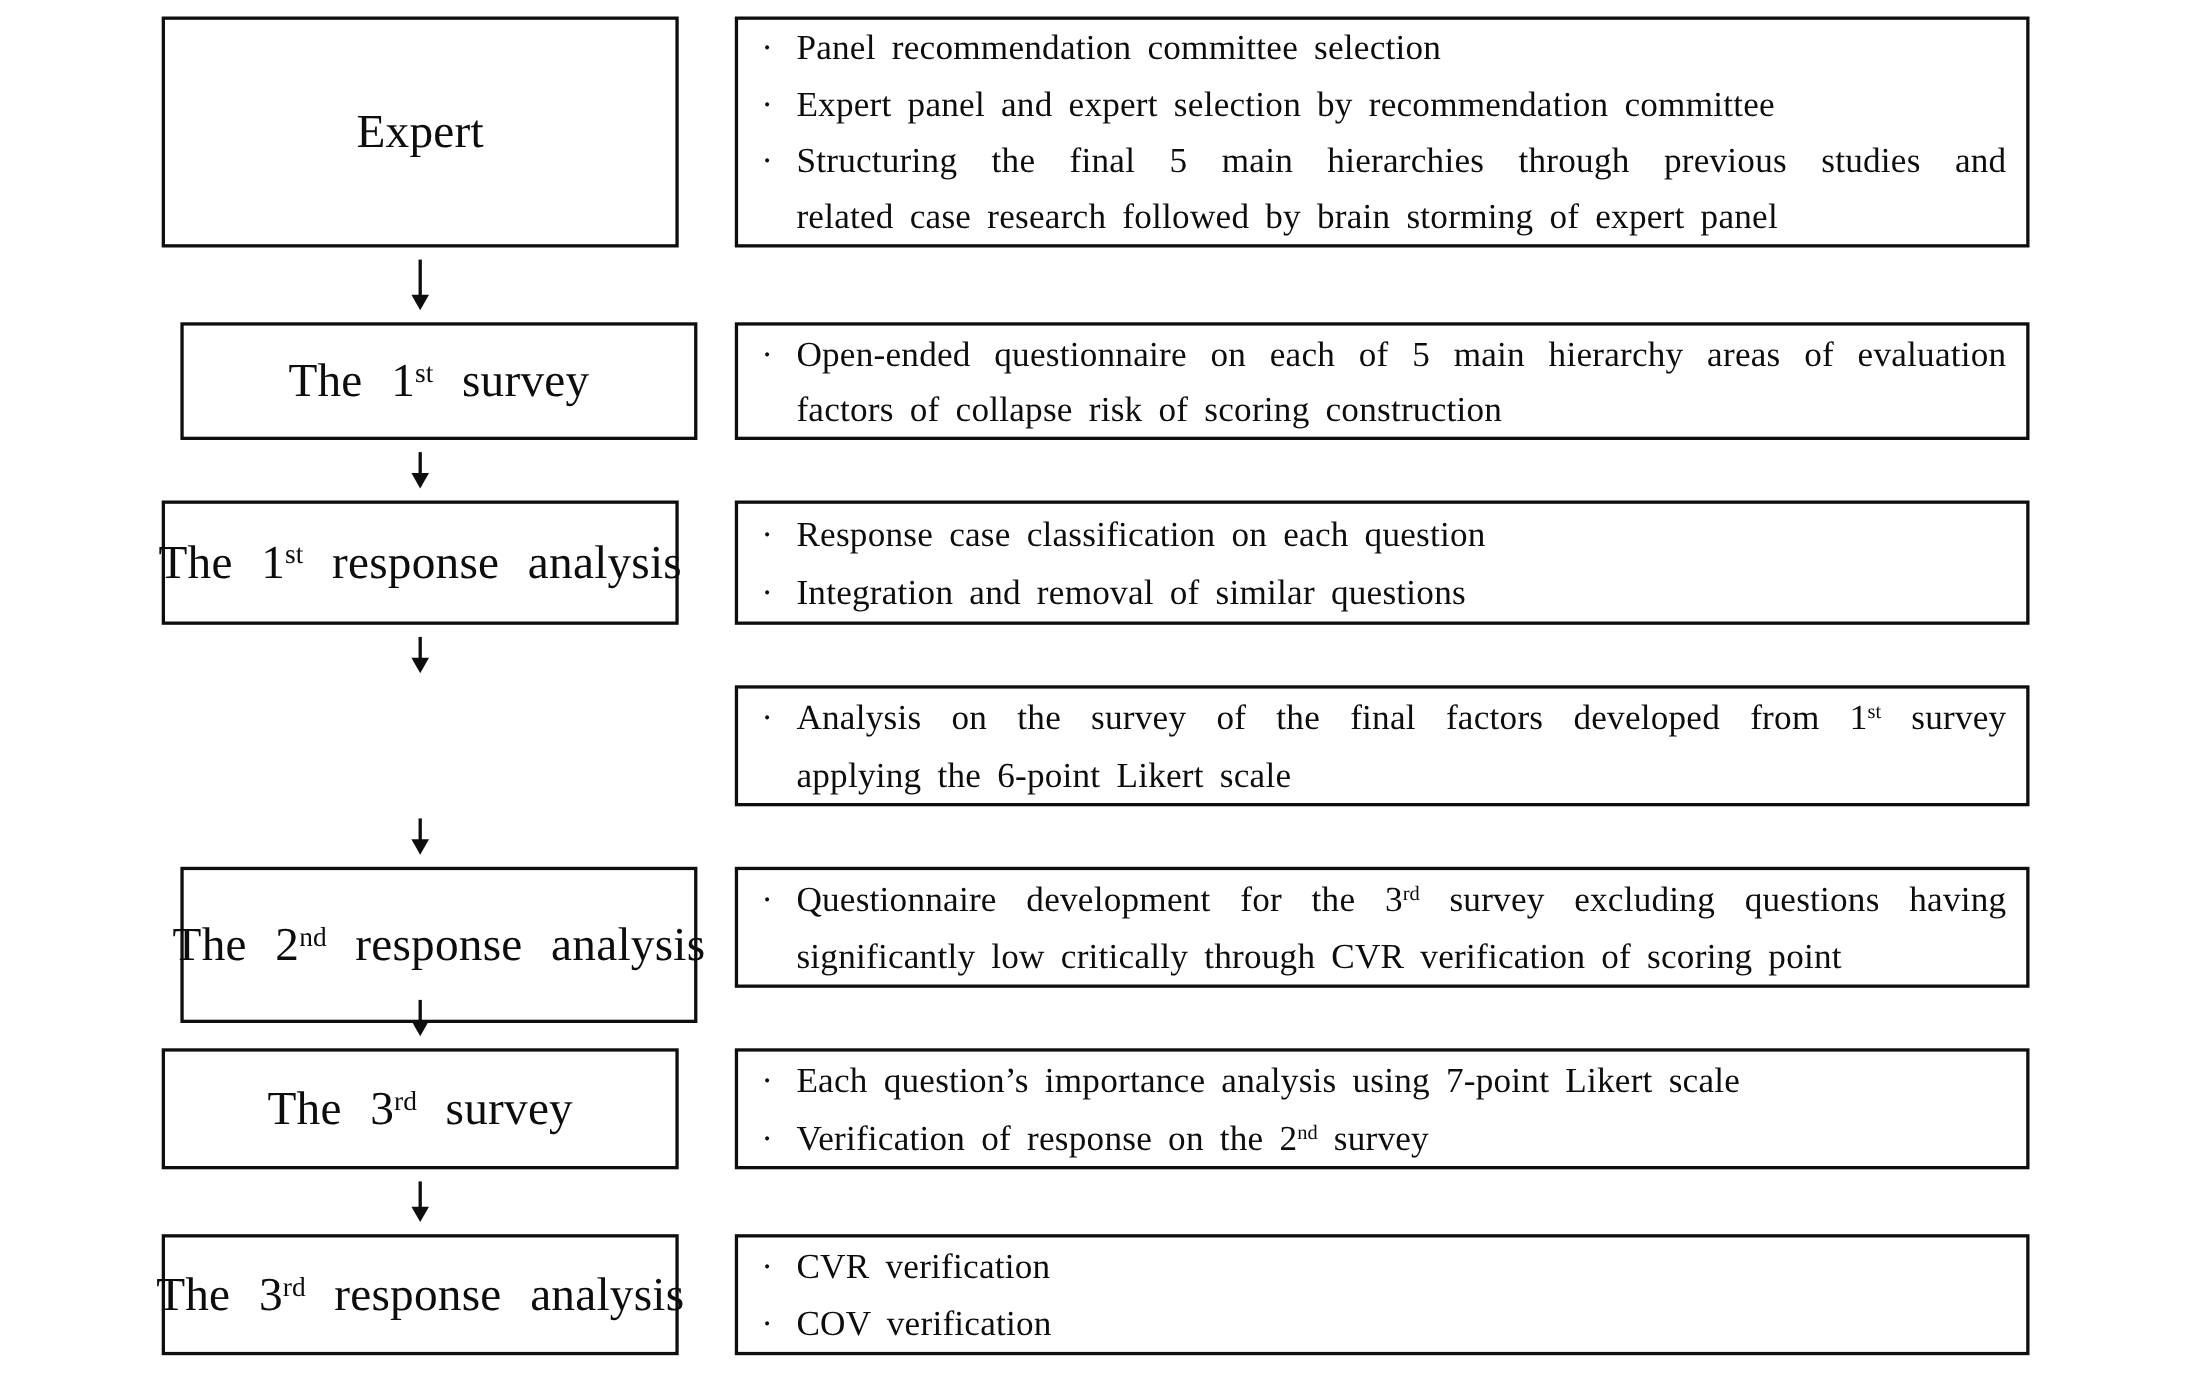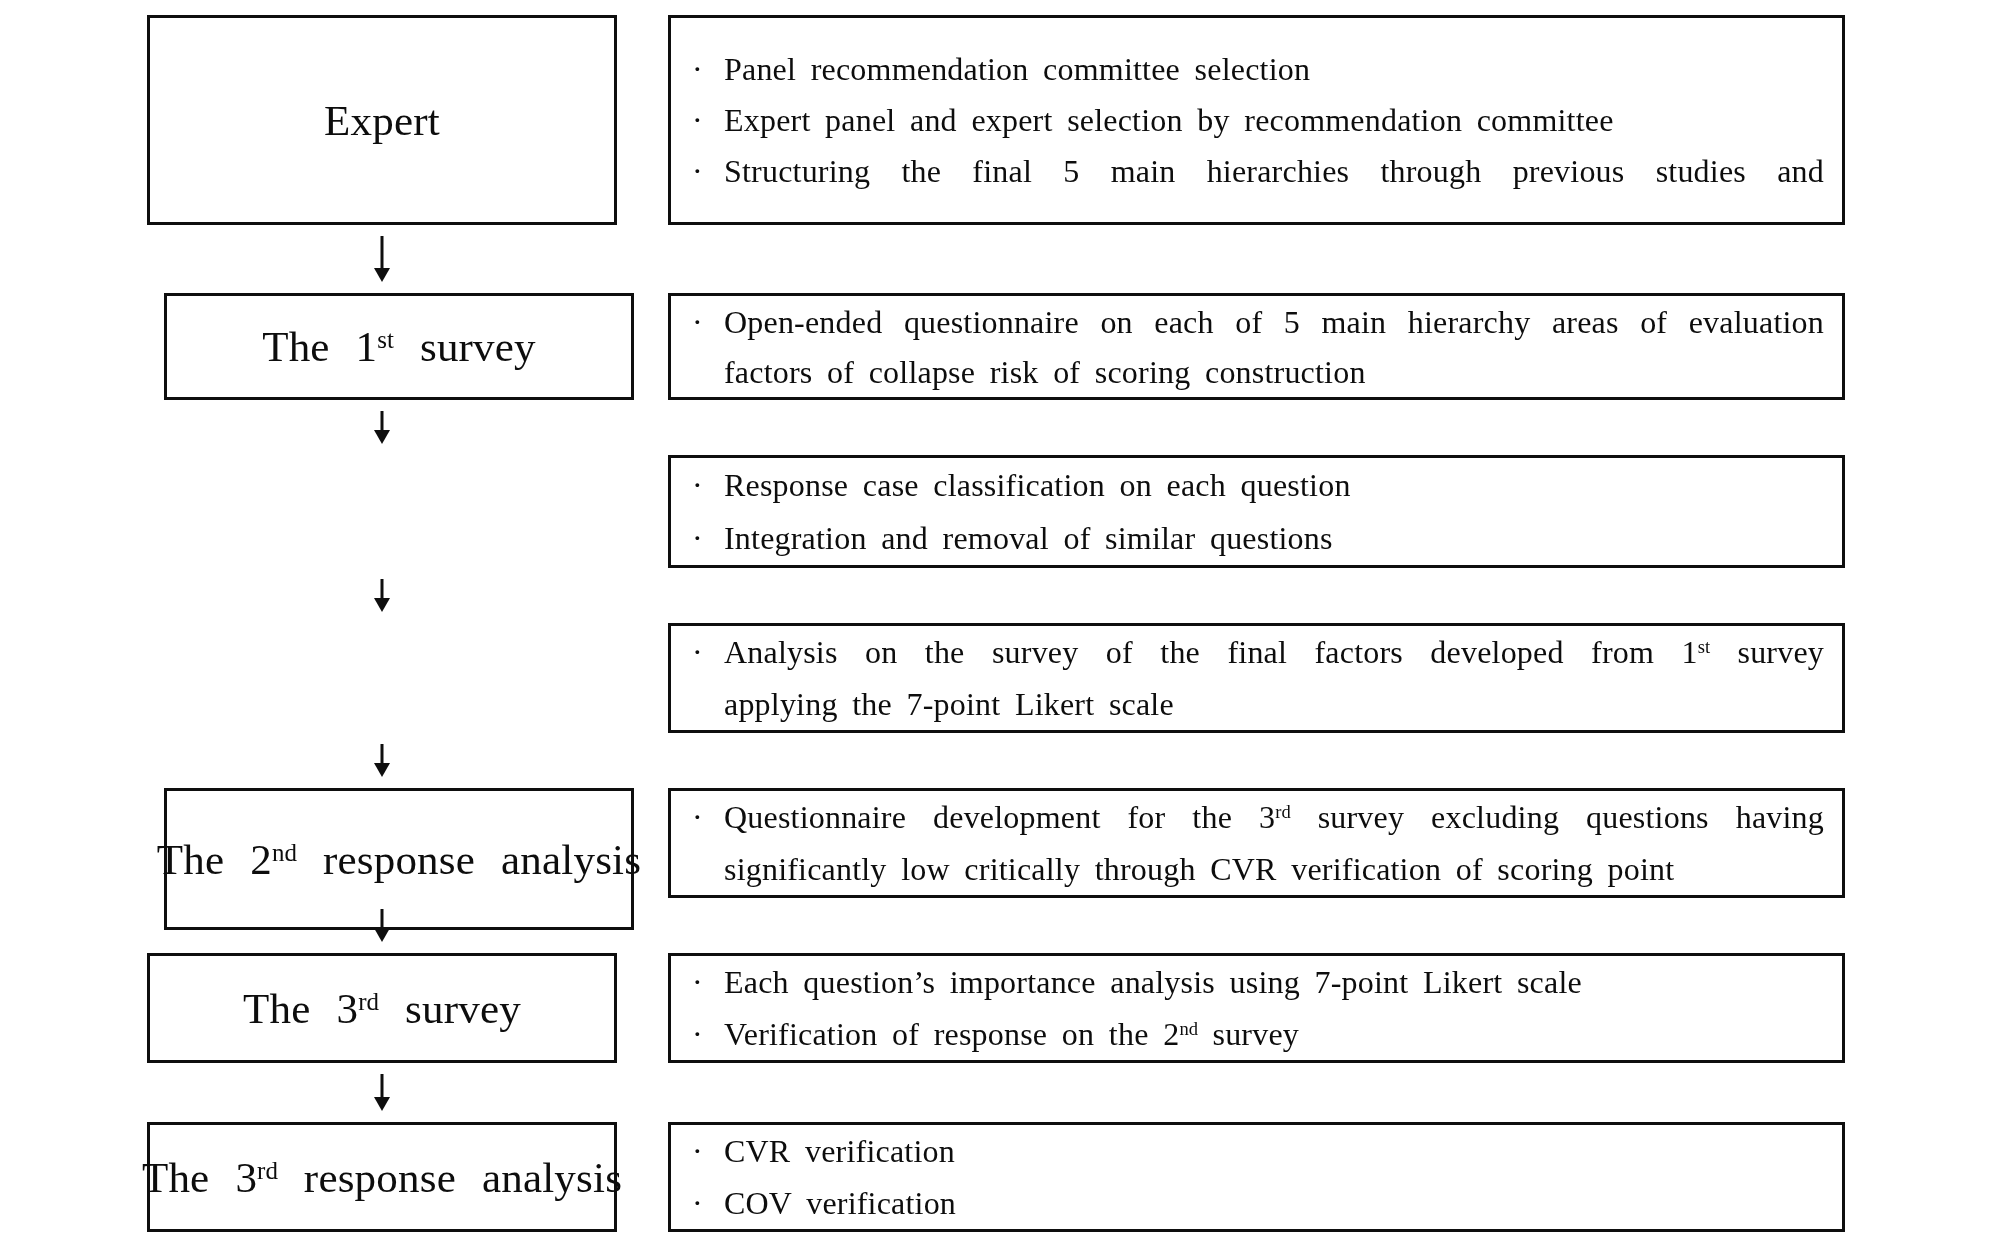--- a/index.html
+++ b/index.html
@@ -91,47 +91,51 @@
 <body>
 
 <div id="stage">
     <div class="step" style="left: 147px; top: 15px; width: 470px; height: 210px;">
       <span class="label">Expert</span>
     </div>
     <div class="desc" style="left: 668px; top: 15px; width: 1177px; height: 210px;">
       <div class="bline" style="height: 51px; line-height: 51px;"><span class="dot">·</span>Panel recommendation committee selection</div>
       <div class="bline" style="height: 51px; line-height: 51px;"><span class="dot">·</span>Expert panel and expert selection by recommendation committee</div>
       <div class="bline fill" style="height: 51px; line-height: 51px;"><span class="dot">·</span>Structuring the final 5 main hierarchies through previous studies and</div>
+      <div class="bline" style="height: 51px; line-height: 51px;">related case research followed by brain storming of expert panel</div>
     </div>
     <div class="arrow" style="left: 372px; top: 236px; width: 20px; height: 46px;">
       <div class="stem" style="height: 34px;"></div>
       <div class="head"></div>
     </div>
     <div class="step" style="left: 164px; top: 293px; width: 470px; height: 107px;">
       <span class="label">The 1<sup class="ord">st</sup> survey</span>
     </div>
     <div class="desc" style="left: 668px; top: 293px; width: 1177px; height: 107px;">
       <div class="bline fill" style="height: 50px; line-height: 50px;"><span class="dot">·</span>Open-ended questionnaire on each of 5 main hierarchy areas of evaluation</div>
       <div class="bline" style="height: 50px; line-height: 50px;">factors of collapse risk of scoring construction</div>
     </div>
     <div class="arrow" style="left: 372px; top: 411px; width: 20px; height: 33px;">
       <div class="stem" style="height: 21px;"></div>
       <div class="head"></div>
     </div>
+    <div class="step" style="left: 147px; top: 455px; width: 470px; height: 113px;">
+      <span class="label">The 1<sup class="ord">st</sup> response analysis</span>
+    </div>
     <div class="desc" style="left: 668px; top: 455px; width: 1177px; height: 113px;">
       <div class="bline" style="height: 53px; line-height: 53px;"><span class="dot">·</span>Response case classification on each question</div>
       <div class="bline" style="height: 53px; line-height: 53px;"><span class="dot">·</span>Integration and removal of similar questions</div>
     </div>
     <div class="arrow" style="left: 372px; top: 579px; width: 20px; height: 33px;">
       <div class="stem" style="height: 21px;"></div>
       <div class="head"></div>
     </div>
     <div class="desc" style="left: 668px; top: 623px; width: 1177px; height: 110px;">
       <div class="bline fill" style="height: 52px; line-height: 52px;"><span class="dot">·</span>Analysis on the survey of the final factors developed from 1<sup class="ord">st</sup> survey</div>
-      <div class="bline" style="height: 52px; line-height: 52px;">applying the 7-point Likert scale</div>
+      <div class="bline" style="height: 52px; line-height: 52px;">applying the 6-point Likert scale</div>
     </div>
     <div class="arrow" style="left: 372px; top: 744px; width: 20px; height: 33px;">
       <div class="stem" style="height: 21px;"></div>
       <div class="head"></div>
     </div>
     <div class="step" style="left: 147px; top: 788px; width: 470px; height: 142px; margin-left: 17px;">
       <span class="label">The 2<sup class="ord">nd</sup> response analysis</span>
     </div>
     <div class="desc" style="left: 668px; top: 788px; width: 1177px; height: 110px;">
       <div class="bline fill" style="height: 52px; line-height: 52px;"><span class="dot">·</span>Questionnaire development for the 3<sup class="ord">rd</sup> survey excluding questions having</div>

